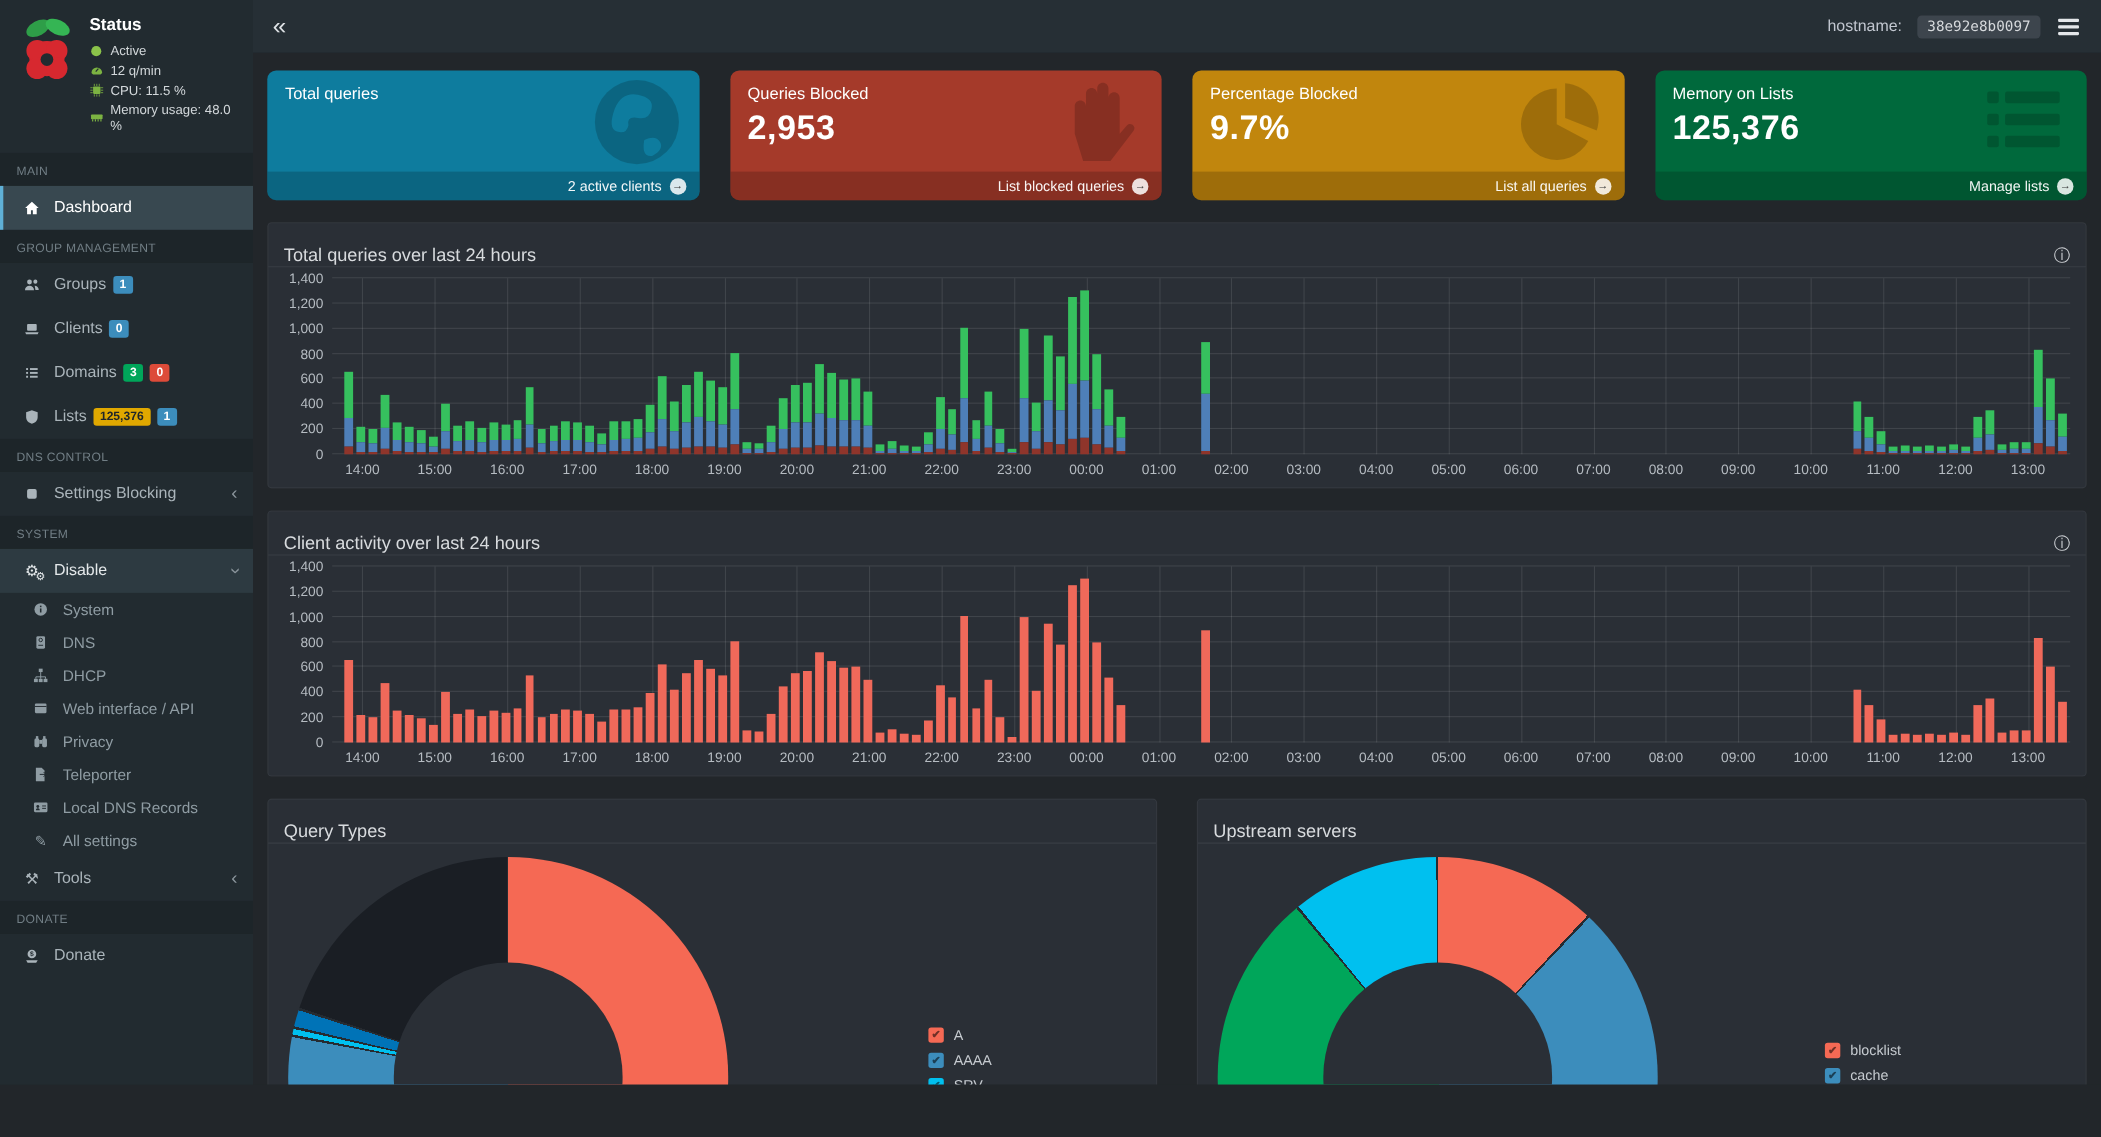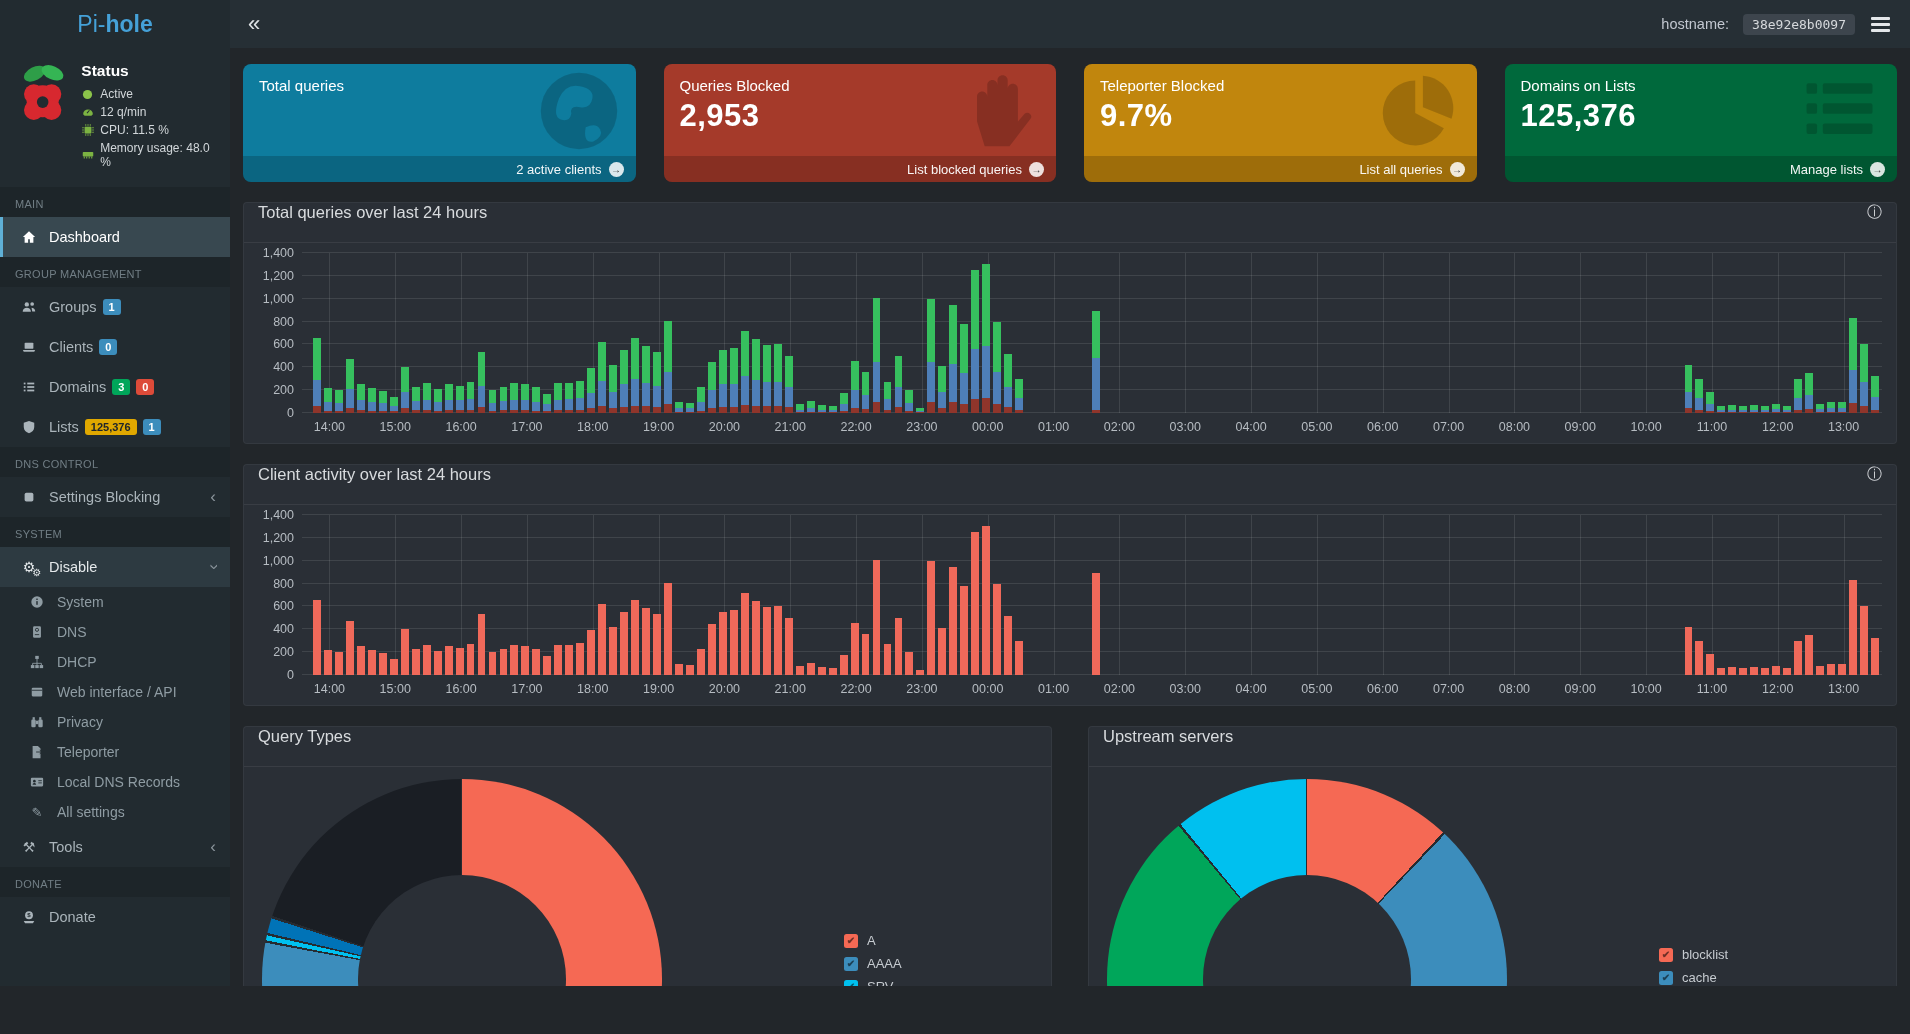--- a/index.html
+++ b/index.html
@@ -57,21 +57,21 @@
   .card-label { font-size:15px; }
   .card-value { font-size:31px; font-weight:700; margin-top:4px; letter-spacing:.5px; }
   .card-bigicon { position:absolute; right:14px; top:4px; width:86px; height:86px; }
   .card-footer { position:absolute; left:0; right:0; bottom:0; height:26px; background:rgba(0,0,0,0.18);
     display:flex; align-items:center; justify-content:flex-end; gap:7px; font-size:13px; padding:0 12px;
     color:rgba(255,255,255,0.95); cursor:pointer; }
   .goto { width:15px; height:15px; border-radius:50%; background:rgba(255,255,255,0.85); color:#333;
     display:inline-flex; align-items:center; justify-content:center; font-size:10px; font-weight:700; }
 
   .panel { background:#2a2f36; border:1px solid rgba(255,255,255,0.05); border-radius:4px; margin-bottom:20px; }
-  .panel-header { height:40px; display:flex; align-items:flex-start; padding:0 14px;
+  .panel-header { height:40px; display:flex; align-items:flex-end; padding:0 14px;
     border-bottom:1px solid rgba(255,255,255,0.07); }
   .panel-title { font-size:16.5px; color:#d8dbde; }
   .panel-info { margin-left:auto; color:#cfd2d6; font-size:15px; cursor:pointer; }
 
   .chart { position:relative; height:200px; padding:10px 14px 30px 58px; }
   .plot { position:relative; width:100%; height:100%; }
   .gridline-h { position:absolute; left:0; right:0; height:1px; background:rgba(255,255,255,0.10); }
   .gridline-v { position:absolute; top:0; bottom:0; width:1px; background:rgba(255,255,255,0.10); }
   .ytick { position:absolute; right:calc(100% + 8px); transform:translateY(50%); font-size:12.5px; color:#b6bcc2; }
   .xtick { position:absolute; top:calc(100% + 7px); transform:translateX(-50%); font-size:12.5px; color:#b6bcc2; white-space:nowrap; }
@@ -100,24 +100,20 @@
       <span class="hostname-chip">38e92e8b0097</span>
       <span class="hamburger">
           <div></div>
           <div></div>
           <div></div>
         </span>
     </div>
   </header>
 
   <aside class="sidebar">
-    <div class="brand">
-      <span class="thin">Pi-</span>
-        <span class="bold">hole</span>
-    </div>
     <div class="status-box">
       <svg width="54" height="70" viewBox="0 0 60 74">
         <ellipse cx="21" cy="13" rx="13" ry="7.5" fill="#2e9e48" transform="rotate(-28 21 13)"></ellipse>
         <ellipse cx="41" cy="12" rx="13" ry="7.5" fill="#35b554" transform="rotate(24 41 12)"></ellipse>
         <circle cx="30" cy="44" r="18" fill="#d7282f"></circle>
         <circle cx="20" cy="36" r="11" fill="#d7282f"></circle>
         <circle cx="40" cy="36" r="11" fill="#d7282f"></circle>
         <circle cx="20" cy="54" r="11" fill="#d7282f"></circle>
         <circle cx="40" cy="54" r="11" fill="#d7282f"></circle>
         <circle cx="30" cy="45" r="6.5" fill="#222b30"></circle>
@@ -355,33 +351,33 @@
         <div class="card-value">2,953</div>
         <svg class="card-bigicon" viewBox="0 0 90 90">
           <path fill="rgba(0,0,0,0.18)" d="M22 56V30c0-3.3 2.4-5.5 5.4-5.5 2.9 0 5.3 2.2 5.3 5.5V18c0-3.3 2.4-5.5 5.4-5.5 2.9 0 5.3 2.2 5.3 5.5v-5c0-3.3 2.4-5.5 5.4-5.5 2.9 0 5.3 2.2 5.3 5.5v9c0-3.3 2.4-5.5 5.4-5.5 2.9 0 5.3 2.2 5.3 5.5v34l7-8c3.2-3.6 9.3 1 6.2 5.2L56 82H30z"></path>
         </svg>
         <div class="card-footer">
           <span>List blocked queries</span>
           <span class="goto">→</span>
         </div>
       </div>
       <div class="card" style="--c:#c1860d;background:#c1860d">
-        <div class="card-label">Teleporter Blocked</div>
+        <div class="card-label">Percentage Blocked</div>
         <div class="card-value">9.7%</div>
         <svg class="card-bigicon" viewBox="0 0 90 90">
           <path fill="rgba(0,0,0,0.18)" d="M40 13a34 34 0 1 0 30 50L40 47z"></path>
           <path fill="rgba(0,0,0,0.18)" d="M48 8a34 34 0 0 1 30 45L48 41z"></path>
         </svg>
         <div class="card-footer">
           <span>List all queries</span>
           <span class="goto">→</span>
         </div>
       </div>
       <div class="card" style="--c:#00693c;background:#00693c">
-        <div class="card-label">Domains on Lists</div>
+        <div class="card-label">Memory on Lists</div>
         <div class="card-value">125,376</div>
         <svg class="card-bigicon" viewBox="0 0 90 90">
           <g fill="rgba(0,0,0,0.18)">
             <rect x="10" y="16" width="11" height="11" rx="2"></rect>
               <rect x="27" y="16" width="52" height="11" rx="2"></rect>
             <rect x="10" y="37" width="11" height="11" rx="2"></rect>
               <rect x="27" y="37" width="52" height="11" rx="2"></rect>
             <rect x="10" y="58" width="11" height="11" rx="2"></rect>
               <rect x="27" y="58" width="52" height="11" rx="2"></rect>
           </g>

